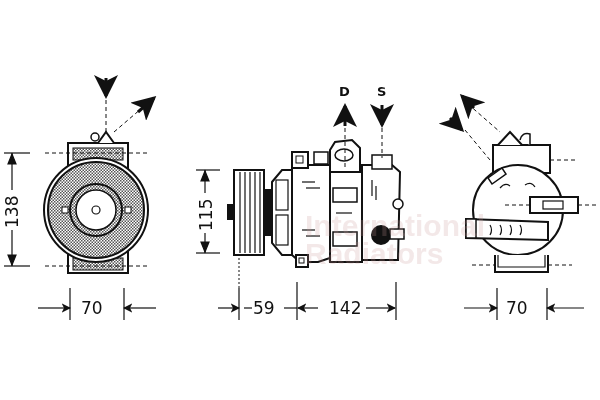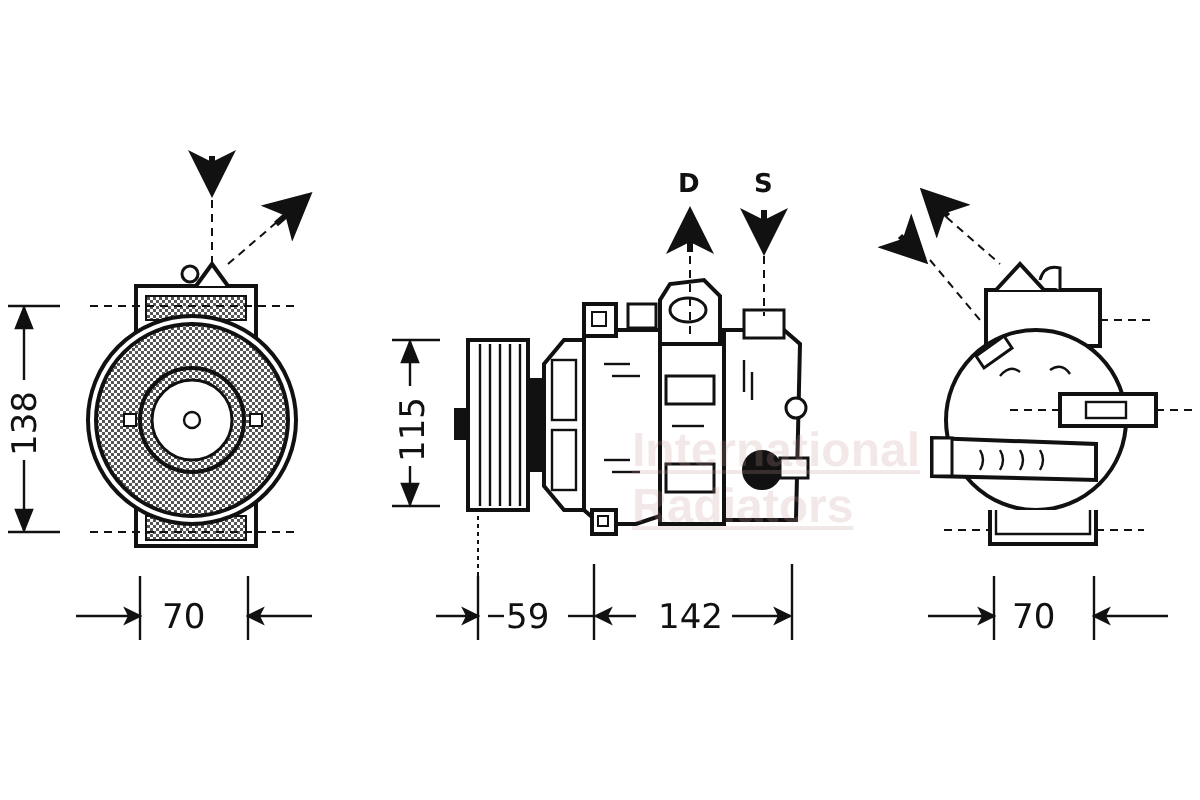--- a/index.html
+++ b/index.html
@@ -1,20 +1,20 @@
 <!DOCTYPE html>
 <html><head>
 <meta charset="utf-8">
 <style>
   html,body{margin:0;padding:0;background:#fff;}
   #stage{position:relative;width:600px;height:400px;overflow:hidden;background:#fff;font-family:"DejaVu Sans",sans-serif;}
   svg{position:absolute;left:0;top:0;}
   .dim{font-family:"DejaVu Sans",sans-serif;font-size:17px;fill:#111;}
   .lbl{font-family:"DejaVu Sans",sans-serif;font-size:13px;font-weight:bold;fill:#111;}
-  .wm{position:absolute;left:316px;top:212px;font-family:"Liberation Sans",sans-serif;font-weight:bold;font-size:24px;line-height:28px;color:rgba(200,150,150,0.22);pointer-events:none;text-decoration:underline;}
+  .wm{position:absolute;left:305px;top:212px;font-family:"Liberation Sans",sans-serif;font-weight:bold;font-size:30px;line-height:28px;color:rgba(200,150,150,0.22);pointer-events:none;}
 </style>
 </head>
 <body>
 
 <div id="stage">
 <svg width="600" height="400" viewBox="0 0 600 400">
   <defs>
     <pattern id="hatch" width="3" height="3" patternUnits="userSpaceOnUse">
       <rect width="3" height="3" fill="#fff"></rect>
       <rect width="1.5" height="1.5" fill="#555"></rect>

